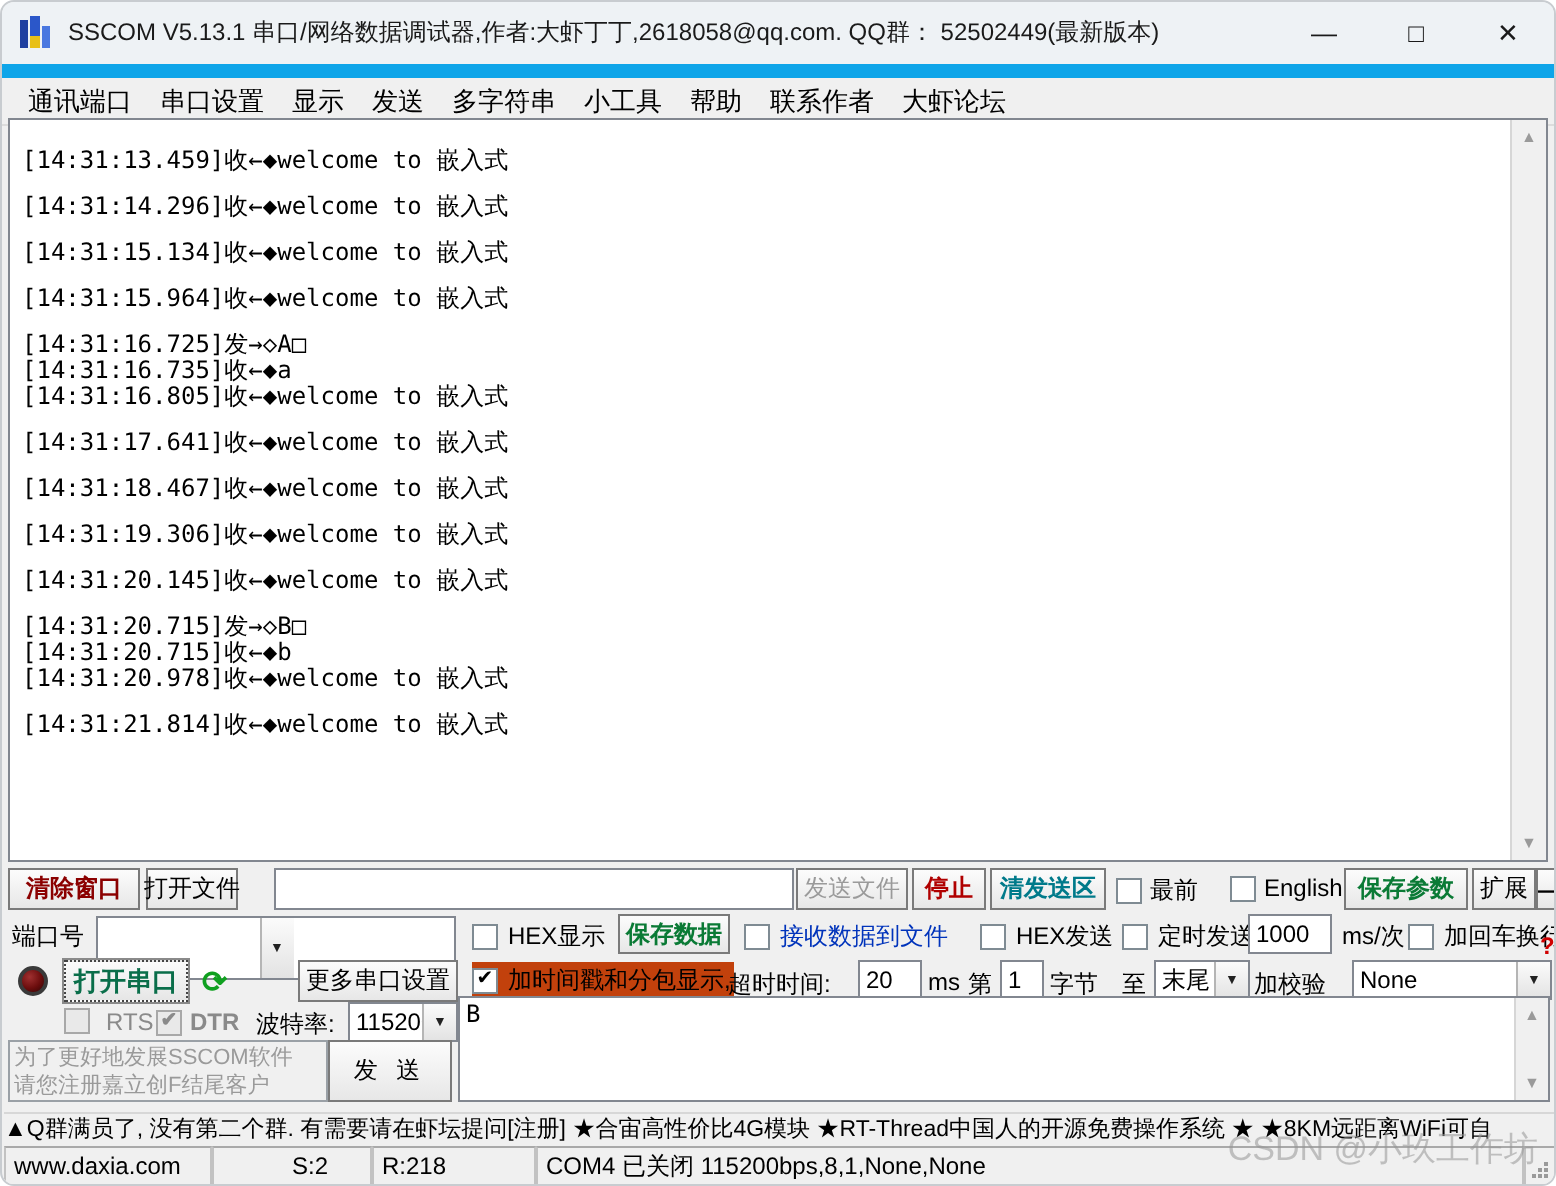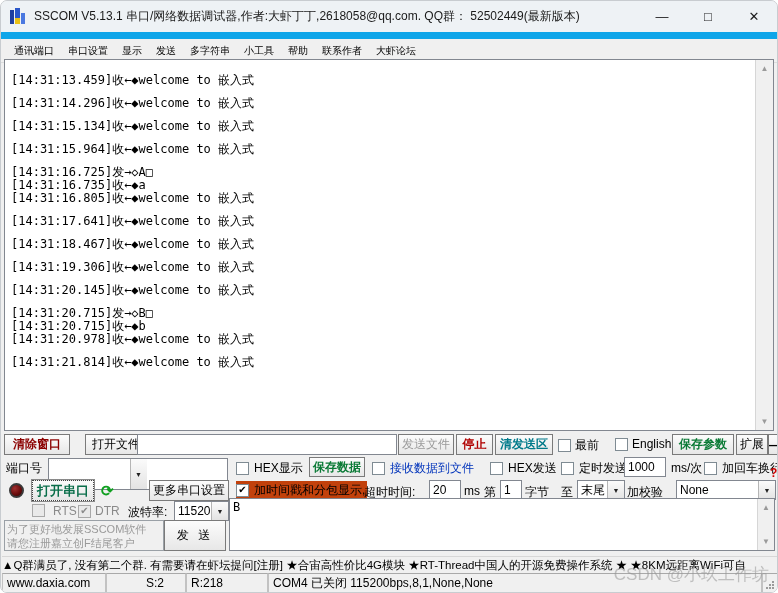--- a/index.html
+++ b/index.html
@@ -64,21 +64,21 @@
   
   .menubar {
     height: 23px;
     background: #f0f0f0;
     display: flex;
     align-items: center;
     padding-left: 6px;
     border-bottom: 1px solid #dcdcdc;
   }
   .menuitem {
-    font-size: 10px;
+    font-size: 13px;
     color: #000;
     padding: 2px 7px;
     white-space: nowrap;
     cursor: default;
   }
 
   
   .logwrap {
     position: absolute;
     left: 3px; top: 58px;
@@ -364,21 +364,21 @@
         <div class="logline gap">[14:31:21.814]收←◆welcome to 嵌入式</div>
       </div>
     <div class="vscroll">
       <div class="arrow">▲</div>
       <div class="arrow">▼</div>
     </div>
   </div>
 
   <div class="abs" id="row-toolbar">
     <div class="btn clear-btn abs" style="left:0px;top:0px;width:66px;height:21px;">清除窗口</div>
-    <div class="btn plain abs" style="left:69px;top:0px;width:62px;height:21px;margin-left:12px;">打开文件</div>
+    <div class="btn plain abs" style="left:69px;top:0px;width:46px;height:21px;">打开文件</div>
     <div class="field abs" style="left:133px;top:0px;width:260px;height:21px;"></div>
     <div class="btn plain abs" style="left:394px;top:0px;width:56px;height:21px;color:#9a9a9a;">发送文件</div>
     <div class="btn red-btn abs" style="left:452px;top:0px;width:37px;height:21px;">停止</div>
     <div class="btn teal-btn abs" style="left:491px;top:0px;width:58px;height:21px;">清发送区</div>
 
     <div class="abs" style="left:554px;top:3px;display:flex;align-items:center;gap:4px;">
       <span class="cb"></span>
       <span class="lbl">最前</span>
     </div>
 
@@ -464,21 +464,21 @@
       <span class="cval">None</span>
       <span class="carrow">▼</span>
     </div>
   </div>
 
   <div class="abs" id="row-baud">
     <div class="abs" style="left:28px;top:1px;display:flex;gap:8px;">
       <span class="cb gray"></span>
       <span class="lbl" style="color:#8a8a8a;">RTS</span>
     </div>
-    <div class="abs" style="left:74px;top:1px;display:flex;align-items:center;gap:4px;">
+    <div class="abs" style="left:74px;top:1px;display:flex;align-items:center;gap:4px;font-weight:bold;">
       <span class="cb gray checked"></span>
       <span class="lbl" style="color:#8a8a8a;">DTR</span>
     </div>
     <div class="lbl abs" style="left:124px;top:1px;">波特率:</div>
     <div class="combo abs" style="left:170px;top:-2px;width:55px;height:20px;">
       <span class="cval">115200</span>
       <span class="carrow">▼</span>
     </div>
   </div>
 

